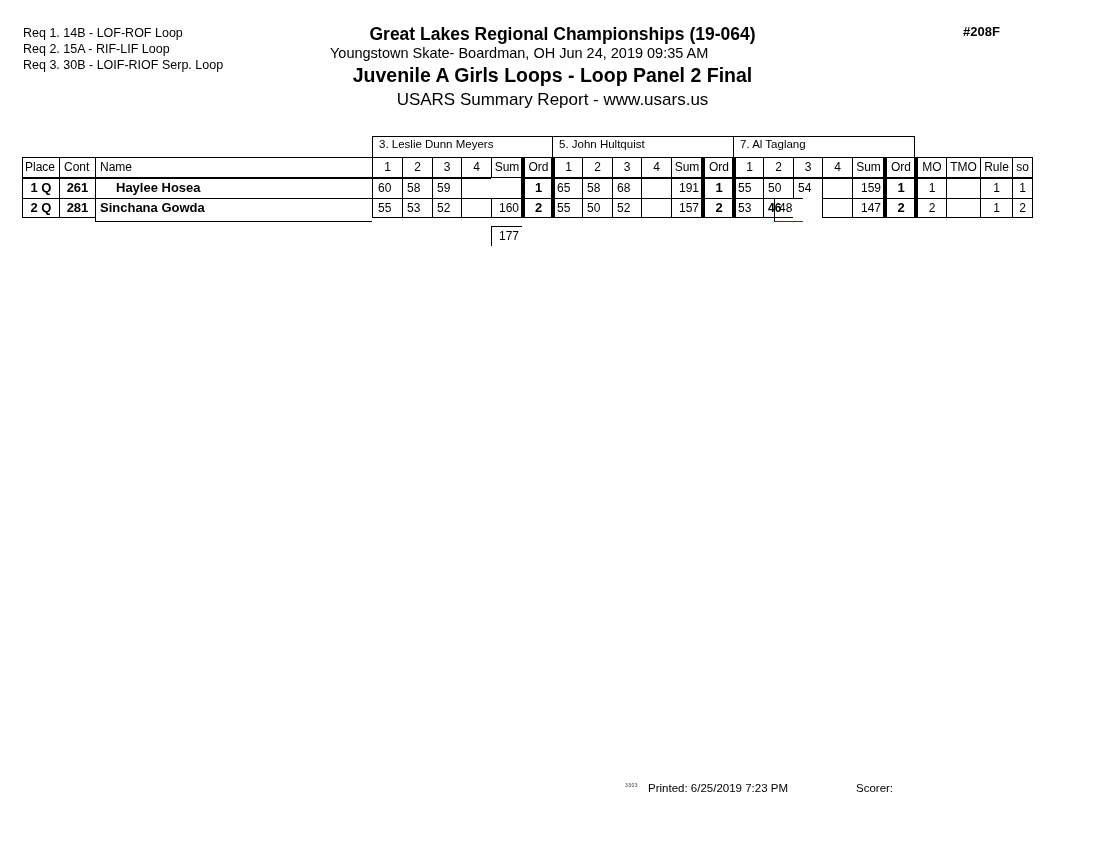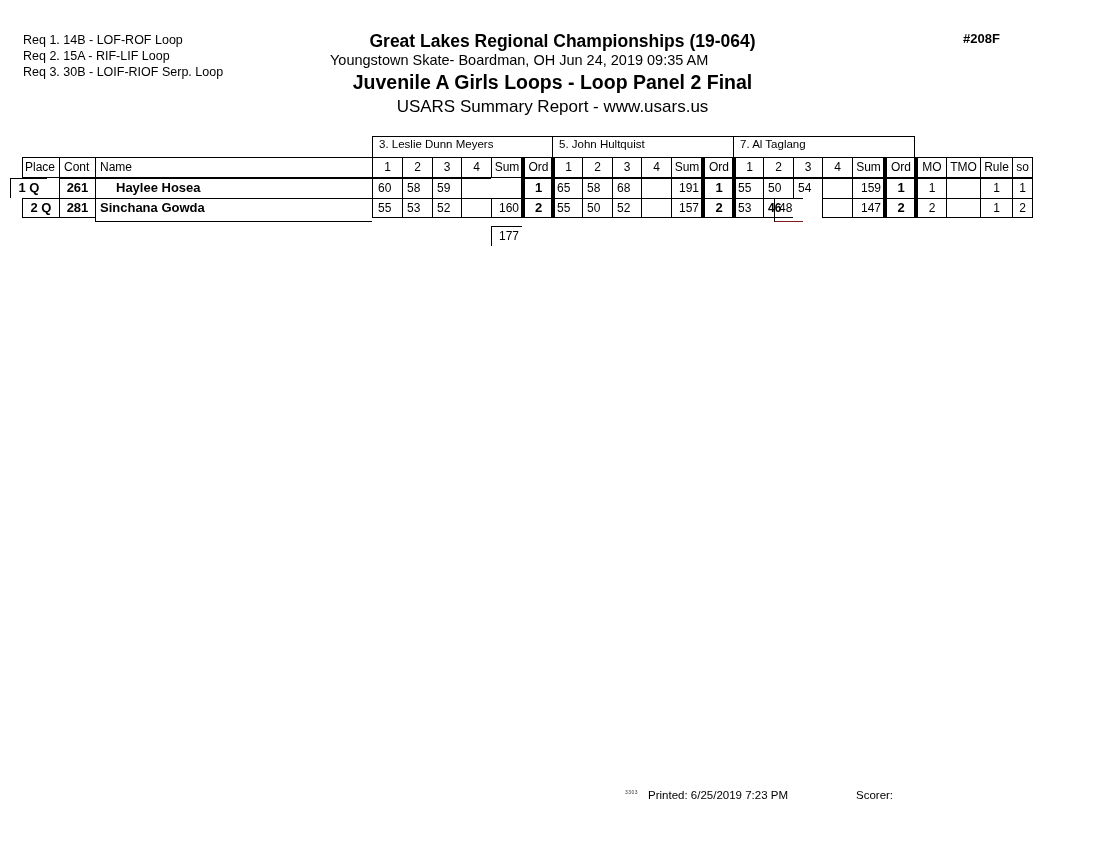--- a/index.html
+++ b/index.html
@@ -1,18 +1,18 @@
 <!DOCTYPE html>
 <html><head>
   <meta charset="utf-8">
   <style>
     html, body { margin: 0; padding: 0; background: #ffffff; }
     body { width: 1100px; height: 850px; position: relative; overflow: hidden;
            font-family: "Liberation Sans", sans-serif; color: #000; }
-    .abs { position: absolute; white-space: nowrap; margin-top: 7px; }
+    .abs { position: absolute; white-space: nowrap; }
     .req { left: 23px; font-size: 12.5px; line-height: 16px; }
     .title1 { left: 330px; width: 465px; top: 24px; text-align: center; font-size: 17.5px; font-weight: bold; }
     .title2 { left: 330px; top: 45px; font-size: 14.5px; }
     .title3 { left: 315px; width: 475px; top: 64px; text-align: center; font-size: 19.5px; font-weight: bold; }
     .title4 { left: 315px; width: 475px; top: 90px; text-align: center; font-size: 17px; }
     .evno { left: 963px; top: 24px; font-size: 13px; font-weight: bold; }
 
     
     .cell { position: absolute; box-sizing: border-box; font-size: 12px; line-height: 18px;
             border-left: 1px solid #000; border-top: 1px solid #000; }
@@ -72,21 +72,21 @@
   <div class="cell ctr thick" style="left:883px;top:157px;width:32px;height:20px;">Ord</div>
 
   <div class="cell ctr thick" style="left:914px;top:157px;width:32px;height:20px;">MO</div>
   <div class="cell ctr" style="left:946px;top:157px;width:34px;height:20px;">TMO</div>
   <div class="cell ctr" style="left:980px;top:157px;width:32px;height:20px;">Rule</div>
   <div class="cell ctr" style="left:1012px;top:157px;width:21px;height:20px;border-right:1px solid #000;">so</div>
 
   <div class="hline" style="left:22px;top:177px;width:1011px;"></div>
 
   <div>
-    <div class="cell ctr bold" style="left:10px;top:178px;width:37px;height:20px;">1 Q</div>
+    <div class="cell ctr bold" style="left:22px;top:178px;width:37px;height:20px;">1 Q</div>
     <div class="cell ctr bold" style="left:59px;top:178px;width:36px;height:20px;">261</div>
     <div class="cell lft bold" style="left:95px;top:178px;width:277px;height:20px;padding-left:20px;">Haylee Hosea</div>
 
     <div class="cell lft" style="left:372px;top:178px;width:30px;height:20px;padding-left:5px;">60</div>
     <div class="cell lft" style="left:402px;top:178px;width:30px;height:20px;">58</div>
     <div class="cell lft" style="left:432px;top:178px;width:29px;height:20px;">59</div>
     <div class="cell lft" style="left:461px;top:178px;width:30px;height:20px;"></div>
     <div class="cell rgt" style="left:491px;top:178px;width:31px;height:20px;margin-top:48px;">177</div>
     <div class="cell ctr bold thick" style="left:521px;top:178px;width:31px;height:20px;">1</div>
 

